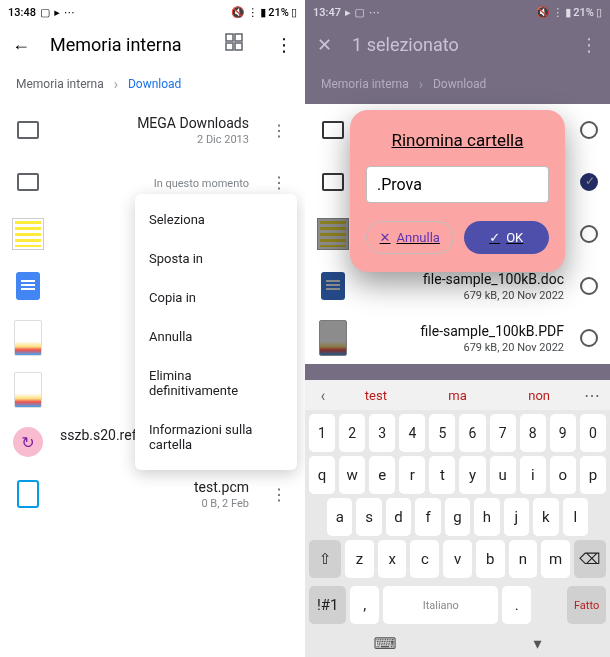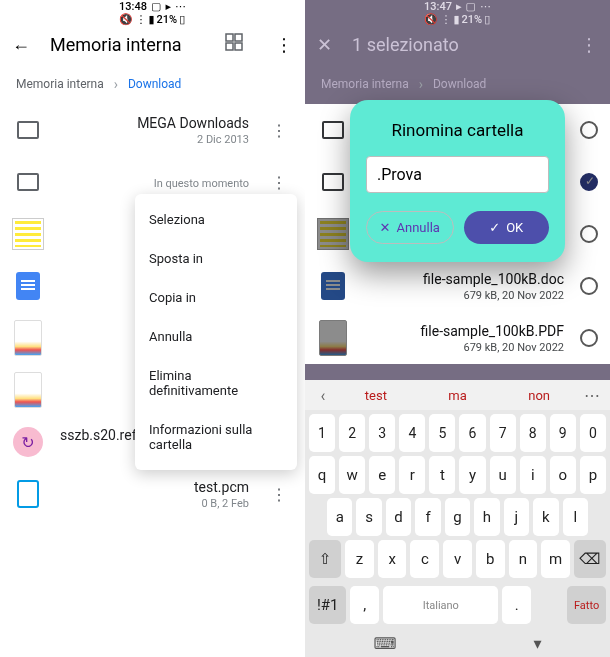--- a/index.html
+++ b/index.html
@@ -1,18 +1,18 @@
 <!DOCTYPE html>
 <html><head>
 <meta charset="utf-8">
 <style>
   * { box-sizing: border-box; margin: 0; padding: 0; font-family: -apple-system, Roboto, sans-serif; }
   body { width: 610px; height: 657px; display: flex; background: #fff; }
   .screen { width: 305px; height: 657px; position: relative; overflow: hidden; }
-  .statusbar { height: 24px; display: flex; align-items: center; padding: 0 8px; font-size: 11px; font-weight: 500; flex-direction: column; }
+  .statusbar { height: 24px; display: flex; align-items: center; padding: 0 8px; font-size: 11px; font-weight: 500; }
   .statusbar .left { flex: 1; display: flex; gap: 4px; align-items: center; }
   .statusbar .right { display: flex; gap: 2px; align-items: center; }
   .appbar { height: 40px; display: flex; align-items: center; padding: 0 12px; gap: 20px; }
   .appbar-title { font-size: 18px; font-weight: 400; flex: 1; }
   .breadcrumb { padding: 12px 16px; font-size: 12px; color: #5f6368; display: flex; align-items: center; gap: 10px; }
   .breadcrumb .chev { color: #9aa0a6; font-size: 14px; }
   .list { }
   .row { display: flex; align-items: center; padding: 10px 12px; gap: 16px; text-align: right; }
   .thumb { width: 32px; height: 32px; display: flex; align-items: center; justify-content: center; flex-shrink: 0; }
   .meta { flex: 1; overflow: hidden; }
@@ -34,21 +34,21 @@
   
   .screen2 { background:#766d83; }
   .screen2 .statusbar { color:#e0dbe6; }
   .screen2 .appbar { color:#cbc2d6; }
   .screen2 .breadcrumb { color:#b5abc2; }
   .screen2 .row { filter: brightness(.55); }
   .radio { width:18px; height:18px; border:2px solid #9e9e9e; border-radius:50%; }
   .radio.checked { background:#3f51b5; border-color:#3f51b5; position:relative; }
   .radio.checked::after { content:"✓"; color:#fff; font-size:12px; position:absolute; left:3px; top:-1px; }
 
-  .dialog { position:absolute; left:45px; top:100px; width:215px; background:#5eead4; border-radius:18px; padding:20px 16px 18px; box-shadow:0 12px 30px rgba(0,0,0,.4); }
+  .dialog { position:absolute; left:45px; top:110px; width:215px; background:#fca5a5; border-radius:18px; padding:20px 16px 18px; box-shadow:0 12px 30px rgba(0,0,0,.4);text-decoration:underline; }
   .dialog-title { text-align:center; font-size:17px; margin-bottom:16px; }
   .dialog-input { width:100%; border:1px solid #bdbdbd; border-radius:4px; padding:8px 10px; font-size:16px; }
   .dialog-btns { display:flex; gap:10px; margin-top:18px; }
   .btn-outline { flex:1; border:1px solid #bdbdbd; border-radius:20px; padding:8px 0; display:flex; align-items:center; justify-content:center; gap:6px; font-size:13px; color:#5e35b1; }
   .btn-primary { flex:1; border-radius:20px; padding:8px 0; background:#4d4fab; color:#fff; display:flex; align-items:center; justify-content:center; gap:6px; font-size:13px; }
 
   .suggestions { position:absolute; left:0; right:0; top:380px; height:30px; background:#f1f1f1; display:flex; align-items:center; padding:0 6px; gap:0; }
   .sugg { flex:1; text-align:center; font-size:13px; color:#b91c1c; }
   .sugg-chev { width:24px; text-align:center; color:#666; }
 

